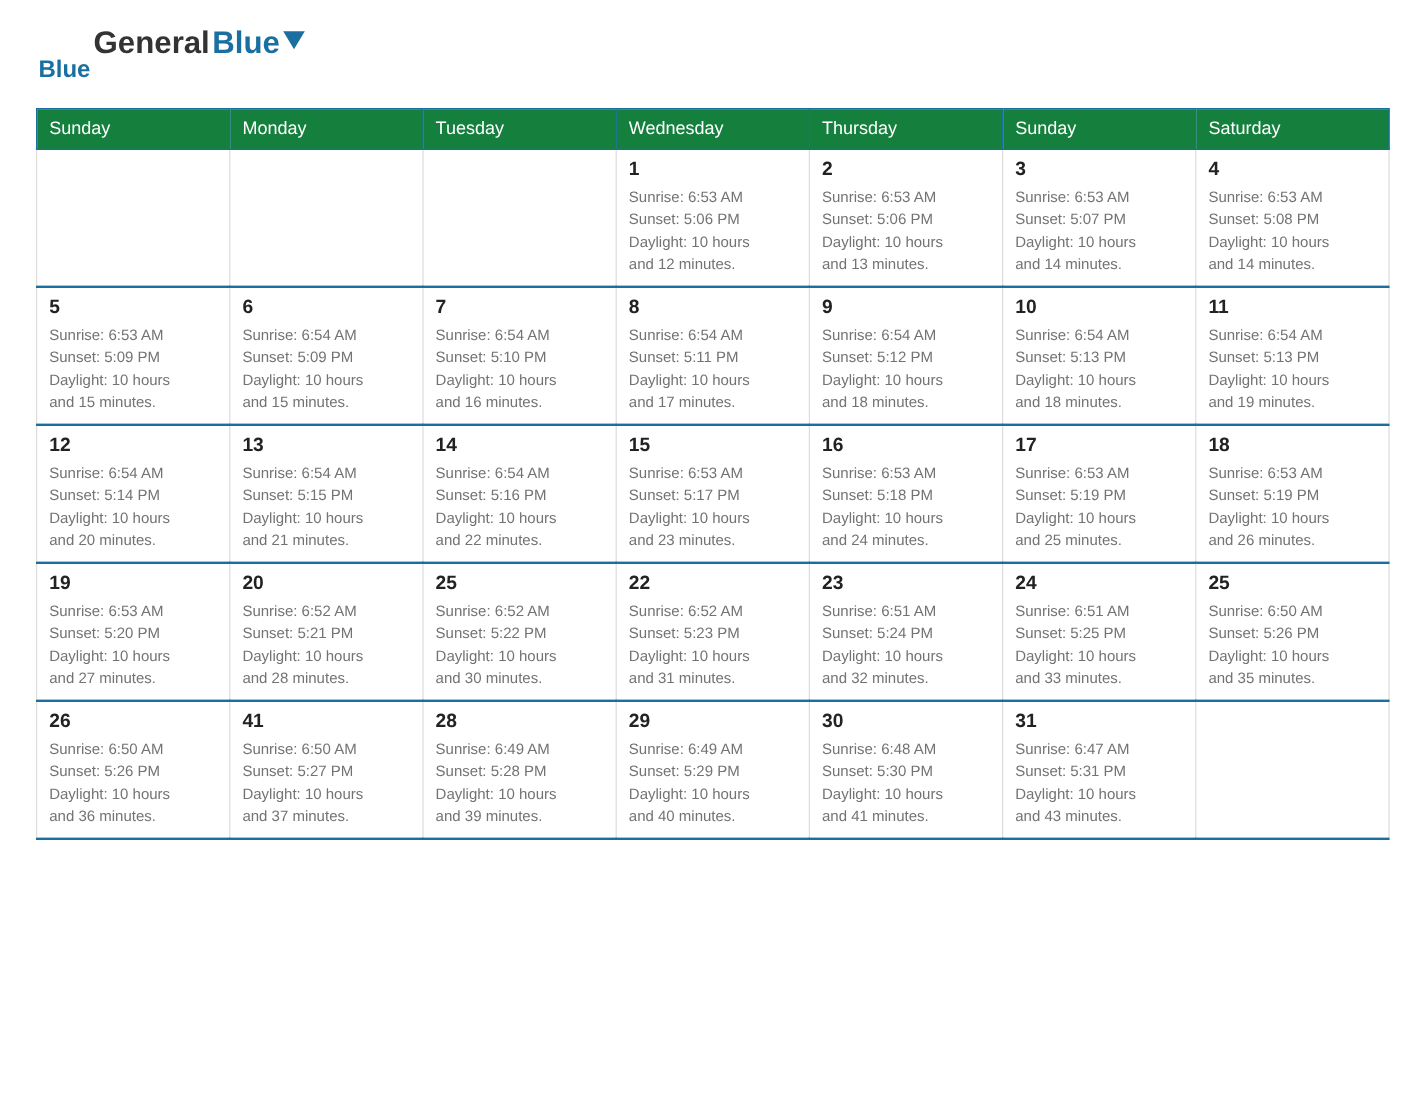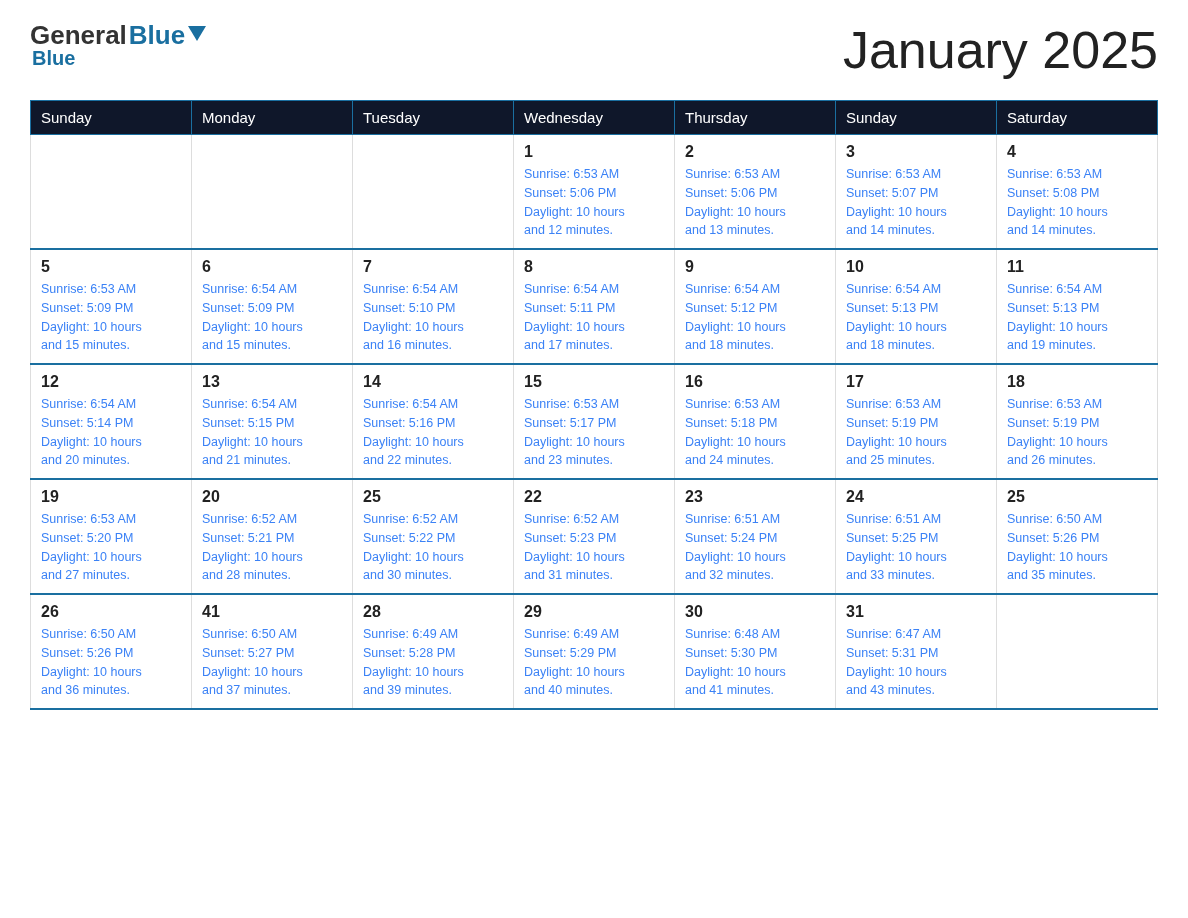--- a/index.html
+++ b/index.html
@@ -16,20 +16,21 @@
       align-items: flex-start;
       margin-bottom: 20px;
     }
     .logo {
       display: flex;
       flex-direction: column;
     }
     .logo-top {
       display: flex;
       align-items: center;
+      margin-left: 48px;
     }
     .logo-general {
       font-size: 26px;
       font-weight: bold;
       color: #333;
     }
     .title-section {
       text-align: right;
     }
     .calendar-title {
@@ -40,21 +41,21 @@
     .calendar-subtitle {
       font-size: 22px;
       color: #555;
       margin-top: 4px;
     }
     table {
       width: 100%;
       border-collapse: collapse;
     }
     thead tr {
-      background-color: #0f172a;
+      background-color: #15803d;
     }
     thead th {
       color: #fff;
       font-size: 15px;
       font-weight: normal;
       padding: 8px 10px;
       text-align: left;
       border: 1px solid #1a6fa0;
     }
     tbody tr {
@@ -69,21 +70,21 @@
     }
     .day-number {
       font-size: 16px;
       font-weight: bold;
       color: #222;
       display: block;
       margin-bottom: 4px;
     }
     .day-info {
       font-size: 12.5px;
-      color: #3b82f6;
+      color: #737373;
       line-height: 1.5;
     }
     .empty-cell {
       background: #fff;
     }
   </style>
 </head>
 <body>
 
 <div class="header">
@@ -93,21 +94,20 @@
       <div style="display:inline-flex; flex-direction:column; align-items:flex-start; margin-left:2px;">
         <div style="display:flex; align-items:center;">
           <span style="color:#1a6fa0; font-size:26px; font-weight:bold;">Blue</span>
           <div style="width:0; height:0; border-left:9px solid transparent; border-right:9px solid transparent; border-top:15px solid #1a6fa0; margin-left:3px; margin-top:-4px;"></div>
         </div>
       </div>
     </div>
     <div style="color:#1a6fa0; font-size:20px; font-weight:bold; margin-top:-4px; margin-left:2px;">Blue</div>
   </div>
   <div class="title-section">
-    <div class="calendar-title">January 2025</div>
   </div>
 </div>
 
 <table>
   <thead>
     <tr>
     <th>Sunday</th>
         <th>Monday</th>
         <th>Tuesday</th>
         <th>Wednesday</th>

